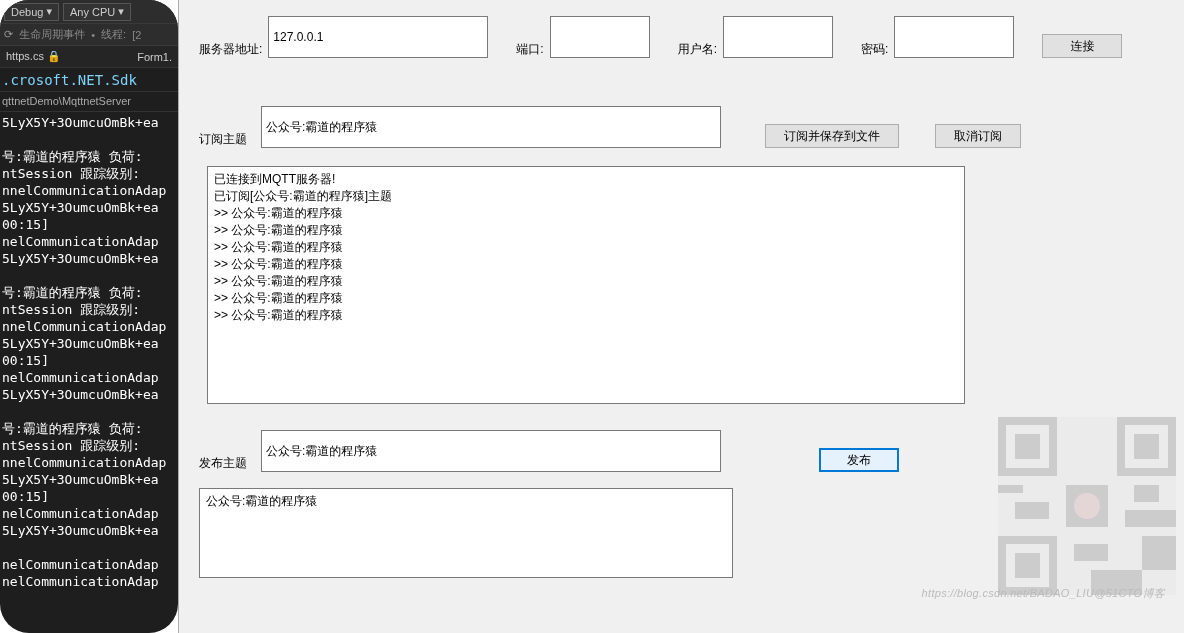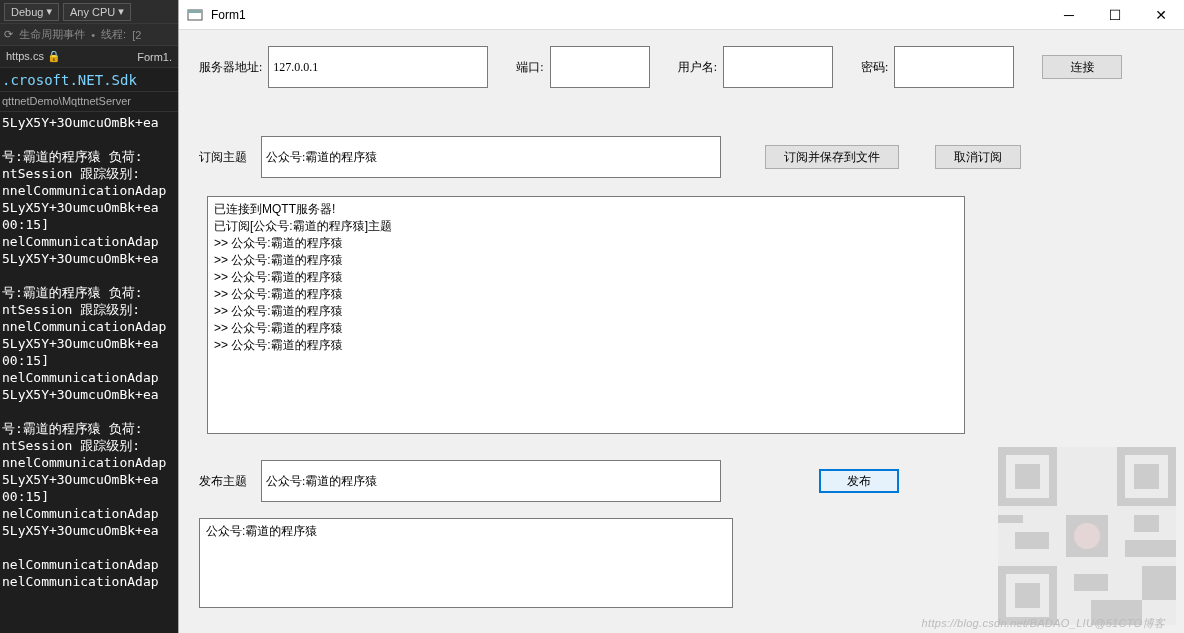--- a/index.html
+++ b/index.html
@@ -14,20 +14,21 @@
     }
     
     .vs-panel {
       position: absolute;
       left: 0; top: 0;
       width: 178px;
       height: 633px;
       background: #1e1e1e;
       color: #ccc;
       overflow: hidden;
+      border-radius: 29px;
     }
     .vs-toolbar {
       height: 24px;
       background: #2d2d2d;
       display: flex;
       align-items: center;
       padding: 0 4px;
       gap: 4px;
       border-bottom: 1px solid #3a3a3a;
     }
@@ -125,24 +126,23 @@
       display: flex; align-items: center; justify-content: center;
       font-size: 14px; color: #000;
     }
     .client {
       padding: 10px 20px;
       position: relative;
       height: calc(100% - 30px);
     }
     .row {
       display: flex;
-      align-items: center;
+      align-items: flex-end;
       gap: 6px;
       margin-bottom: 10px;
-      font-family: Liberation Serif, serif;
     }
     .label { white-space: nowrap; color: #000; font-size: 12px; }
     .txt {
       border: 1px solid #7a7a7a;
       background: #fff;
       height: 22px;
       padding: 20px 4px;
       font-size: 12px;
       font-family: inherit;
     }
@@ -253,34 +253,20 @@
 5LyX5Y+3OumcuOmBk+ea
 00:15]
 nelCommunicationAdap
 5LyX5Y+3OumcuOmBk+ea
 
 nelCommunicationAdap
 nelCommunicationAdap</div>
 </div>
 
 <div class="winform">
-  <div class="titlebar">
-    <span class="titlebar-icon">
-      <svg width="16" height="16" viewBox="0 0 16 16">
-          <rect x="1" y="3" width="14" height="10" fill="none" stroke="#555"></rect>
-          <rect x="1" y="3" width="14" height="3" fill="#8aa"></rect>
-        </svg>
-    </span>
-    <span class="titlebar-title">Form1</span>
-    <div class="titlebar-btns">
-      <div class="titlebar-btn">─</div>
-      <div class="titlebar-btn">☐</div>
-      <div class="titlebar-btn">✕</div>
-    </div>
-  </div>
 
   <div class="client">
     
     <div class="row row-connect">
       <span class="label">服务器地址:</span>
       <input class="txt" style="width: 220px;" value="127.0.0.1">
       <span style="width:16px"></span>
       <span class="label">端口:</span>
       <input class="txt" style="width: 100px;" value="">
       <span style="width:16px"></span>

